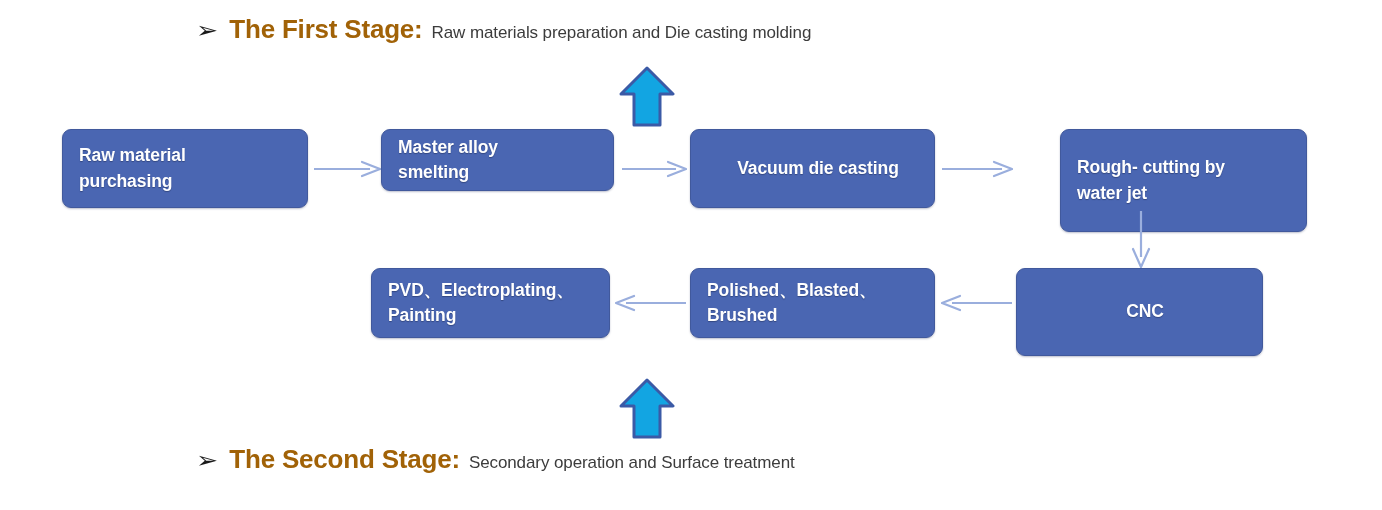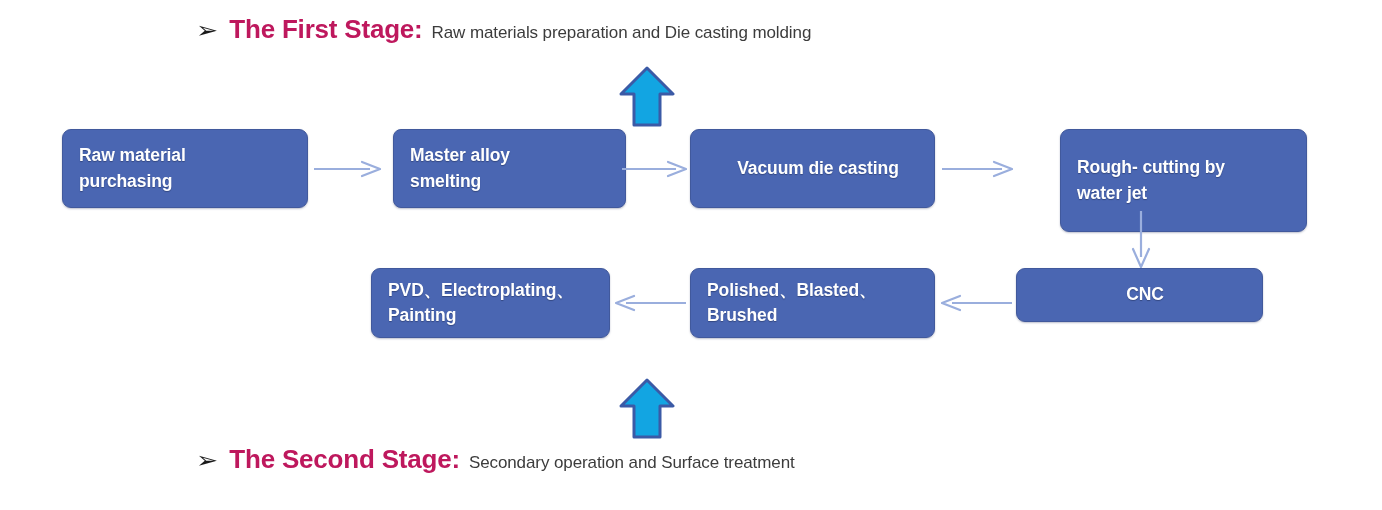--- a/index.html
+++ b/index.html
@@ -36,21 +36,21 @@
     line-height: 1;
     color: #1a1a1a;
     margin-right: 14px;
     transform: scaleX(1.15);
     transform-origin: left center;
   }
   .stage-strong {
     font-family: "Liberation Sans", sans-serif;
     font-weight: bold;
     font-size: 26px;
-    color: #be185d;
+    color: #a16207;
     letter-spacing: -0.2px;
     margin-right: 9px;
   }
   .stage-rest {
     font-family: "Liberation Sans", sans-serif;
     font-weight: normal;
     font-size: 17px;
     color: #3c3c3c;
     letter-spacing: -0.1px;
   }
@@ -78,27 +78,27 @@
   }
   .pbox .txt {
     padding: 0 16px;
     white-space: pre-line;
   }
   .pbox.center { justify-content: center; padding-left: 11px; }
   .pbox.center .txt { text-align: center; padding: 0 10px; }
 
   
   #box-raw-material   { left: 62px;   top: 129px; width: 246px; height: 79px; }
-  #box-master-alloy   { left: 393px;  top: 129px; width: 233px; height: 79px; border-radius: 8px; }
+  #box-master-alloy   { left: 381px;  top: 129px; width: 233px; height: 62px; }
   #box-vacuum-casting { left: 690px;  top: 129px; width: 245px; height: 79px; }
   #box-rough-cutting  { left: 1060px; top: 129px; width: 247px; height: 103px; }
   
   #box-pvd            { left: 371px;  top: 268px; width: 239px; height: 70px; }
   #box-polished       { left: 690px;  top: 268px; width: 245px; height: 70px; }
-  #box-cnc            { left: 1016px; top: 268px; width: 247px; height: 54px; }
+  #box-cnc            { left: 1016px; top: 268px; width: 247px; height: 88px; }
 
   
   .conn {
     position: absolute;
     height: 22px;
     display: block;
   }
   #conn-1 { left: 312px;  top: 158px; width: 70px; }
   #conn-2 { left: 620px;  top: 158px; width: 68px; }
   #conn-3 { left: 940px;  top: 158px; width: 74px; }

